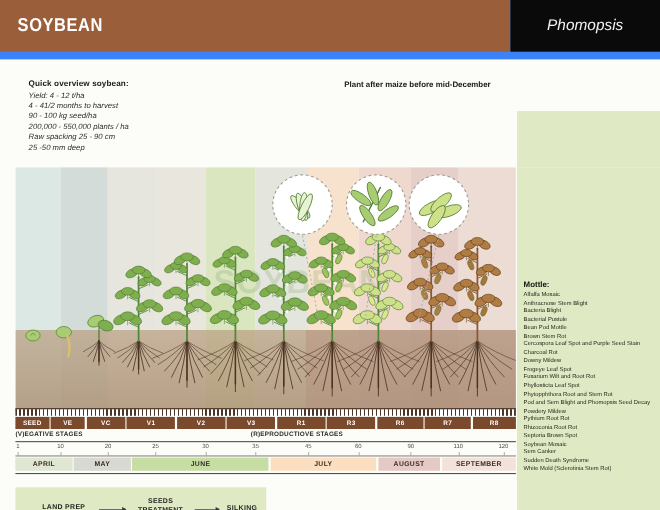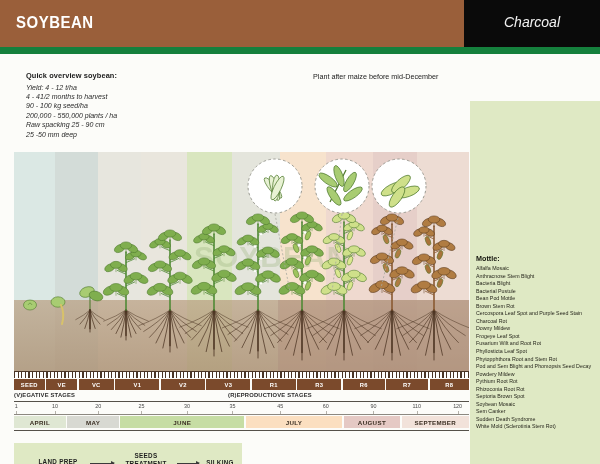--- a/index.html
+++ b/index.html
@@ -2,21 +2,21 @@
 <html><head>
 <meta charset="utf-8">
 <style>
   * { box-sizing: border-box; margin: 0; padding: 0; }
   html, body {
     width: 600px; height: 464px;
     background: #ffffff;
     font-family: "Liberation Sans", sans-serif;
     overflow: hidden;
   }
-  #page { position: relative; width: 600px; height: 464px; background: #15803d; }
+  #page { position: relative; width: 600px; height: 464px; background: #3b82f6; }
 
   
   #header { position: absolute; left: 0; top: 0; width: 600px; height: 47px; }
   .hdr-brown {
     position: absolute; left: 0; top: 0; width: 464px; height: 47px;
     background: #9a5f3a;
   }
   .hdr-black {
     position: absolute; left: 464px; top: 0; width: 136px; height: 47px;
     background: #0a0a0a;
@@ -45,21 +45,21 @@
     font-size: 7.4px; font-weight: bold; color: #1a1a1a;
     margin-bottom: 2.5px; letter-spacing: .1px;
   }
   #overview .ov-line {
     font-size: 7px; font-style: italic; color: #2a2a2a;
     line-height: 9.4px; white-space: nowrap;
   }
 
   #plant-note {
     position: absolute; left: 313px; top: 18px;
-    font-size: 7.2px; font-weight: normal; color: #1a1a1a;
+    font-size: 7.2px; font-weight: bold; color: #1a1a1a;
   }
 
   
   #illus {
     position: absolute; left: 14px; top: 98px; width: 455px; height: 222px;
     overflow: hidden;
   }
   .band { position: absolute; top: 0; height: 222px; }
   .soil {
     position: absolute; left: 0; bottom: 0; width: 455px; height: 74px;
@@ -163,21 +163,21 @@
 </style>
 </head>
 <body>
 
 <div id="page">
 
   <div id="header">
     <div class="hdr-brown"></div>
     <div class="hdr-black"></div>
     <div class="hdr-title">SOYBEAN</div>
-    <div class="hdr-chem">Charcoal</div>
+    <div class="hdr-chem">Phomopsis</div>
   </div>
 
   <div id="sheet">
 
     <div id="overview">
       <div class="ov-title">Quick overview soybean:</div>
       <div class="ov-line">Yield: 4 - 12 t/ha</div>
       <div class="ov-line">4 - 41/2 months to harvest</div>
       <div class="ov-line">90 - 100 kg seed/ha</div>
       <div class="ov-line">200,000 - 550,000 plants / ha</div>

